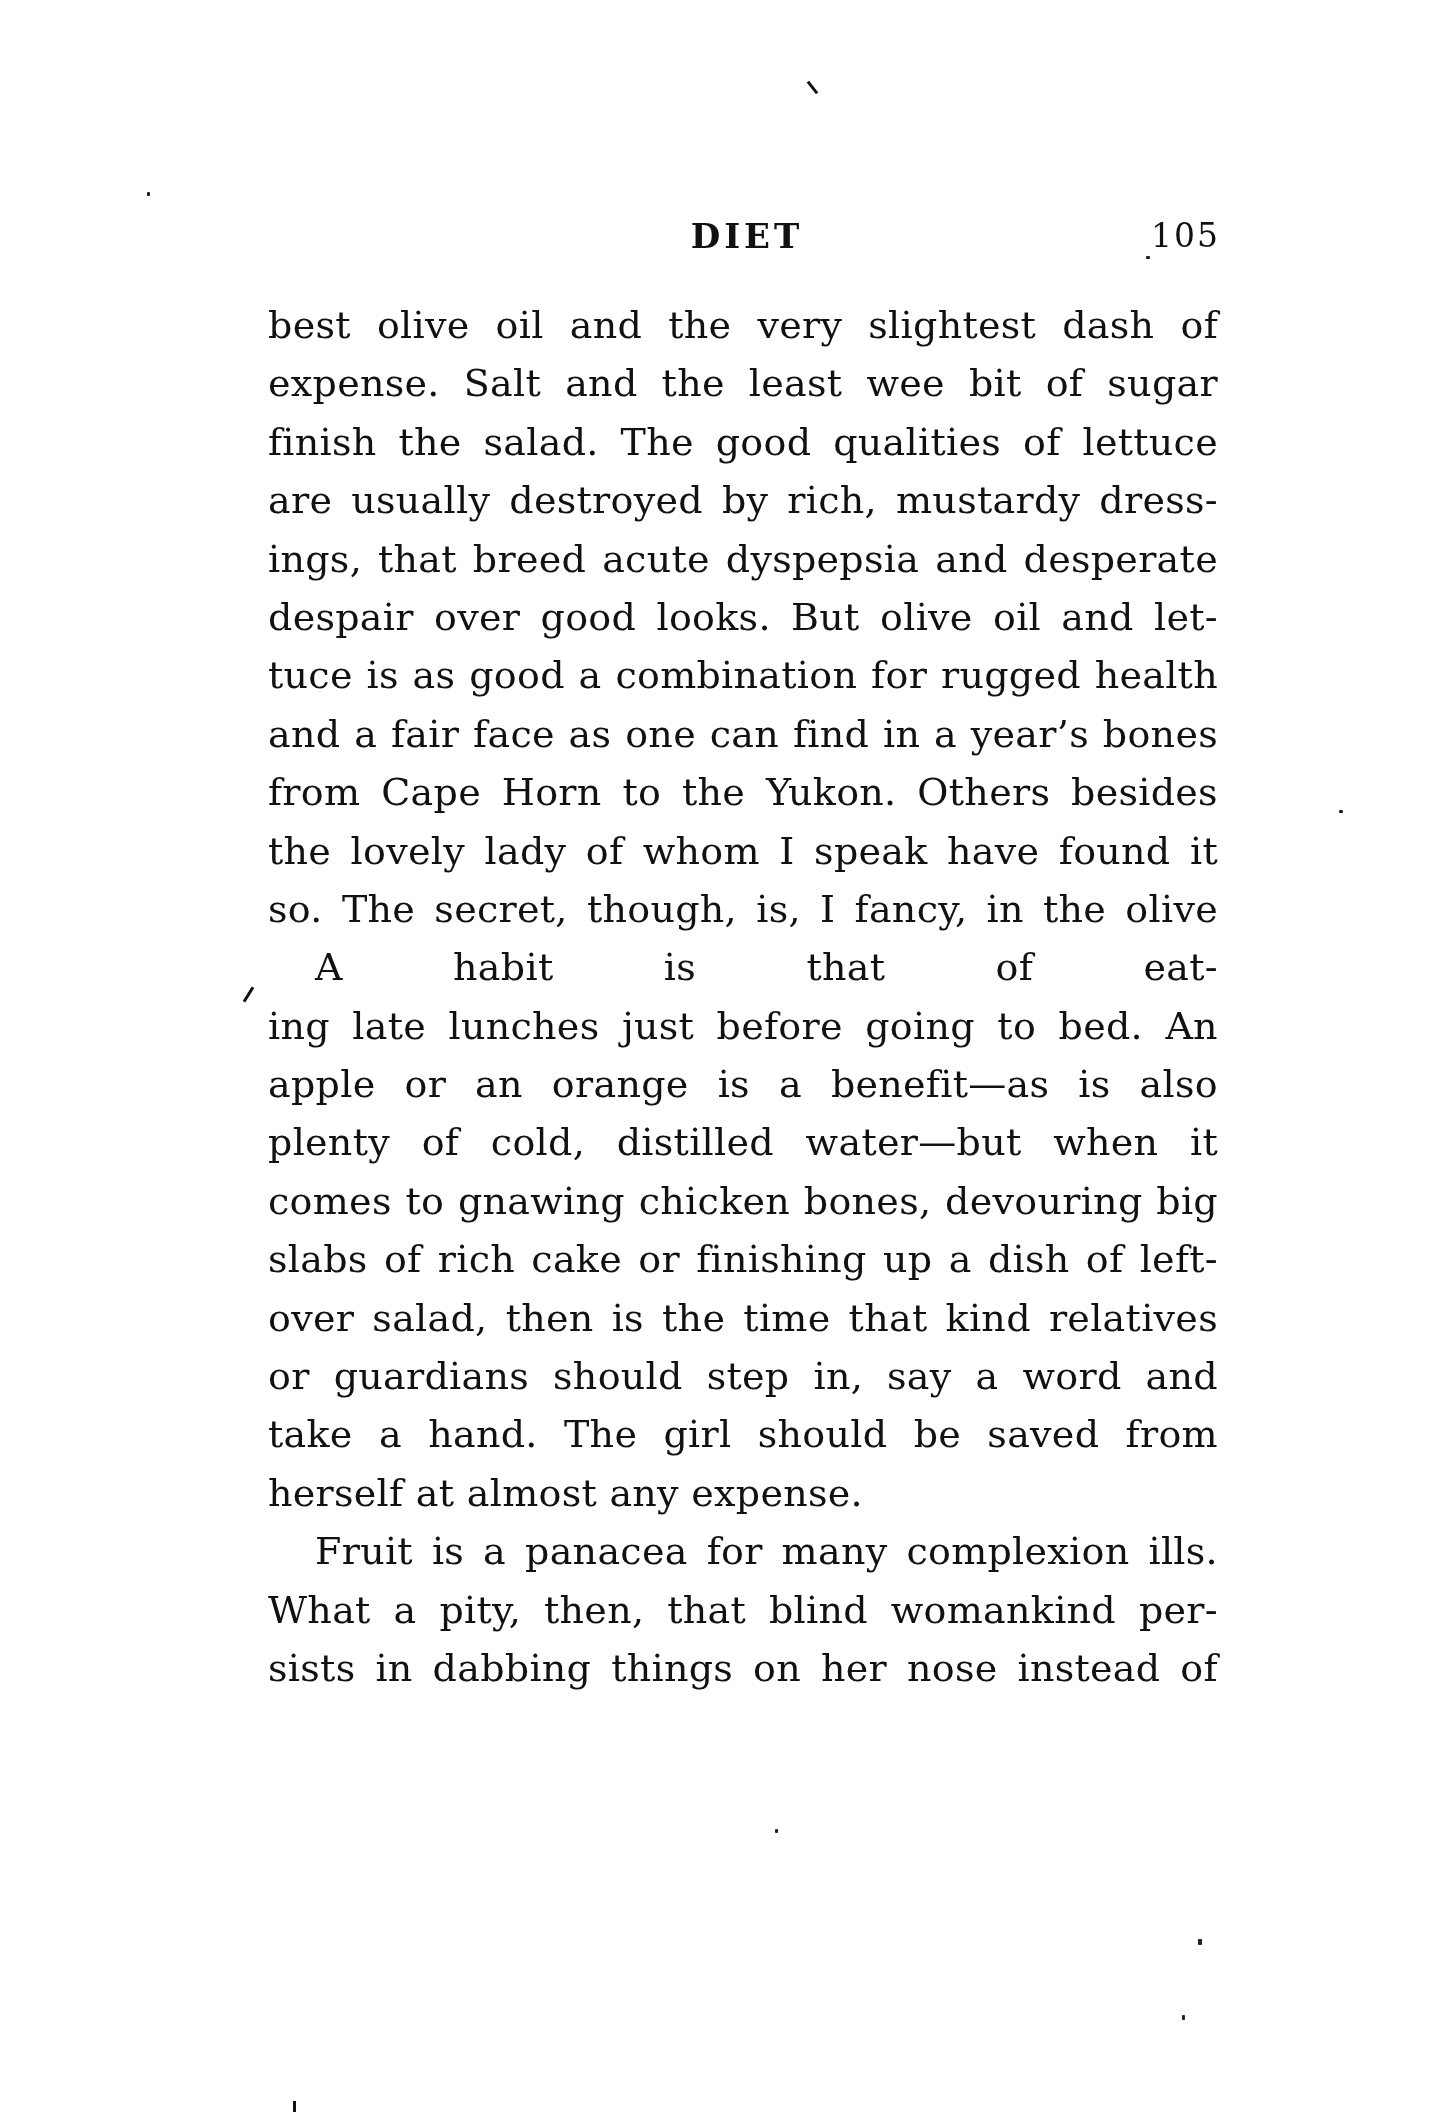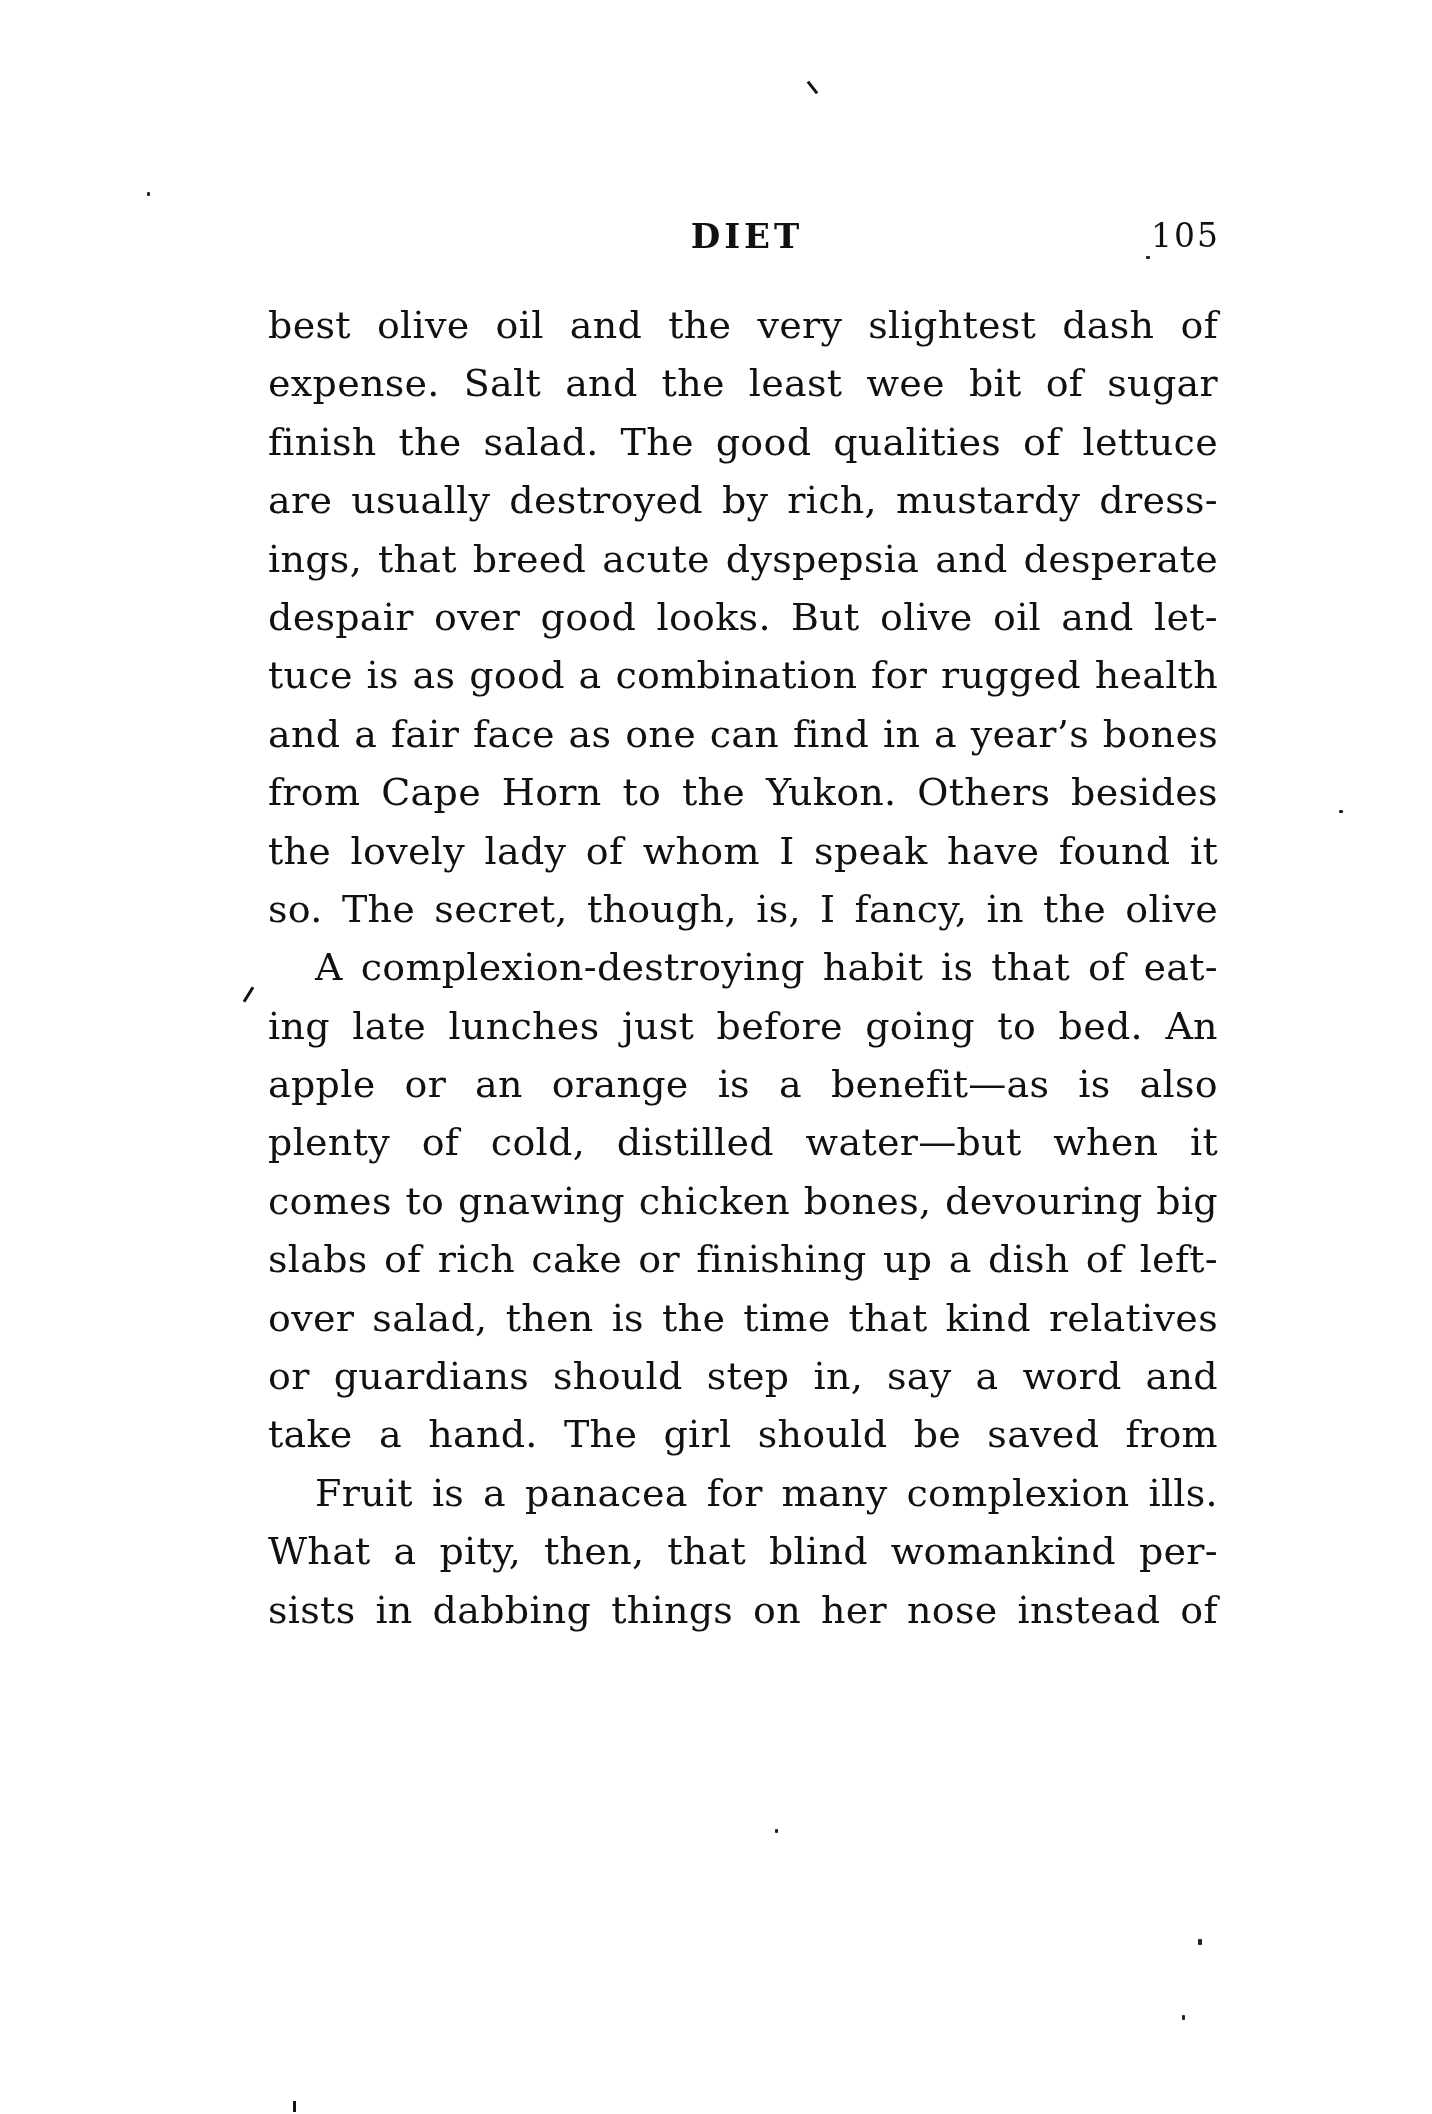--- a/index.html
+++ b/index.html
@@ -201,21 +201,20 @@
         <span>though,</span>
         <span>is,</span>
         <span>I</span>
         <span>fancy,</span>
         <span>in</span>
         <span>the</span>
         <span>olive</span>
       </div>
       <div class="line j ind">
         <span>A</span>
-        <span>complexion-destroying</span>
         <span>habit</span>
         <span>is</span>
         <span>that</span>
         <span>of</span>
         <span>eat-</span>
       </div>
       <div class="line j">
         <span>ing</span>
         <span>late</span>
         <span>lunches</span>
@@ -294,20 +293,21 @@
         <span>take</span>
         <span>a</span>
         <span>hand.</span>
         <span>The</span>
         <span>girl</span>
         <span>should</span>
         <span>be</span>
         <span>saved</span>
         <span>from</span>
       </div>
+      <div class="line">herself at almost any expense.</div>
       <div class="line j ind">
         <span>Fruit</span>
         <span>is</span>
         <span>a</span>
         <span>panacea</span>
         <span>for</span>
         <span>many</span>
         <span>complexion</span>
         <span>ills.</span>
       </div>

